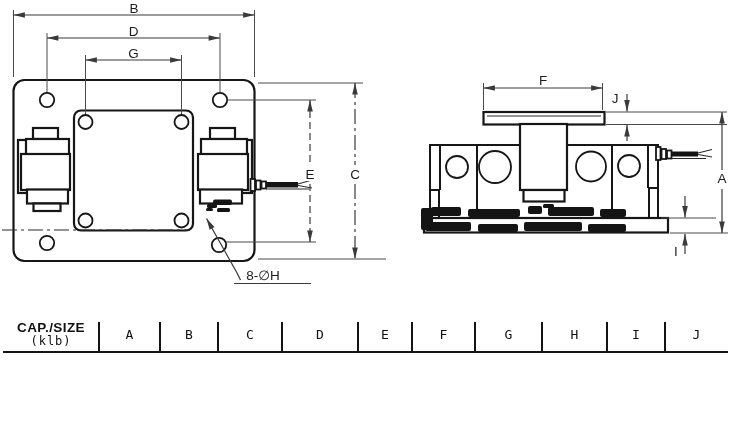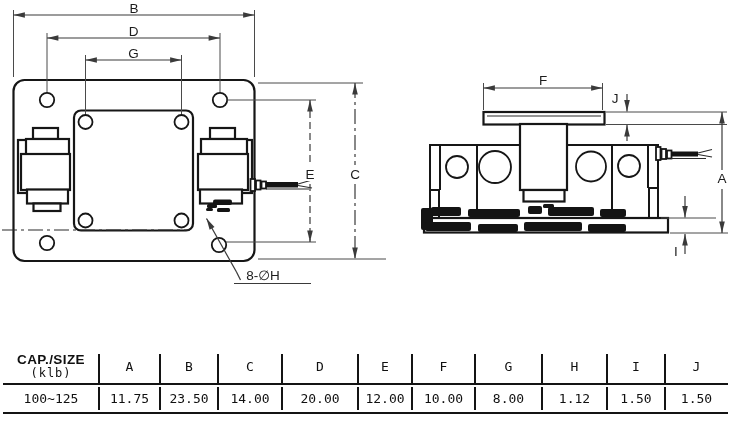--- a/index.html
+++ b/index.html
@@ -15,21 +15,21 @@
   .ext {fill:none;stroke:#4a4a4a;stroke-width:1;}
   .dash{stroke-dasharray:7 4;}
   .dd  {stroke-dasharray:15 4 3 4;}
   .blob{fill:#141414;stroke:none;}
   .lbl {font-family:"Liberation Sans",sans-serif;font-size:13.5px;fill:#1c1c1c;}
   .lblm{text-anchor:middle;}
   .gap {fill:#ffffff;stroke:none;}
   
   #spec{position:absolute;left:3px;top:317px;width:725px;
         font-family:"DejaVu Sans Mono","Liberation Mono",monospace;color:#101010;}
-  #spec table{border-collapse:collapse;table-layout:fixed;width:725px;margin-top:32px;}
+  #spec table{border-collapse:collapse;table-layout:fixed;width:725px;}
   #spec th,#spec td{padding:0;text-align:center;vertical-align:middle;position:relative;
         font-weight:400;font-size:13px;}
   #spec thead tr{height:35px;}
   #spec tbody tr{height:29px;}
   #spec thead tr{border-bottom:2.5px solid #141414;}
   #spec tbody tr{border-bottom:2px solid #141414;}
   #spec tbody tr:last-child{border-bottom:2.5px solid #141414;}
   #spec th:not(:last-child)::after{content:'';position:absolute;right:-1px;top:5px;bottom:0;
         width:1.6px;background:#141414;}
   #spec td:not(:last-child)::after{content:'';position:absolute;right:-1px;top:2px;bottom:2px;
@@ -263,30 +263,17 @@
         <th>D</th>
         <th>E</th>
         <th>F</th>
         <th>G</th>
         <th>H</th>
         <th>I</th>
         <th>J</th>
       </tr>
     </thead>
     <tbody>
-      <tr>
-        <td>100~125</td>
-        <td>11.75</td>
-        <td>23.50</td>
-        <td>14.00</td>
-        <td>20.00</td>
-        <td>12.00</td>
-        <td>10.00</td>
-        <td>8.00</td>
-        <td>1.12</td>
-        <td>1.50</td>
-        <td>1.50</td>
-      </tr>
     </tbody>
   </table>
 </div>
 
 </div>
 
 </body></html>

